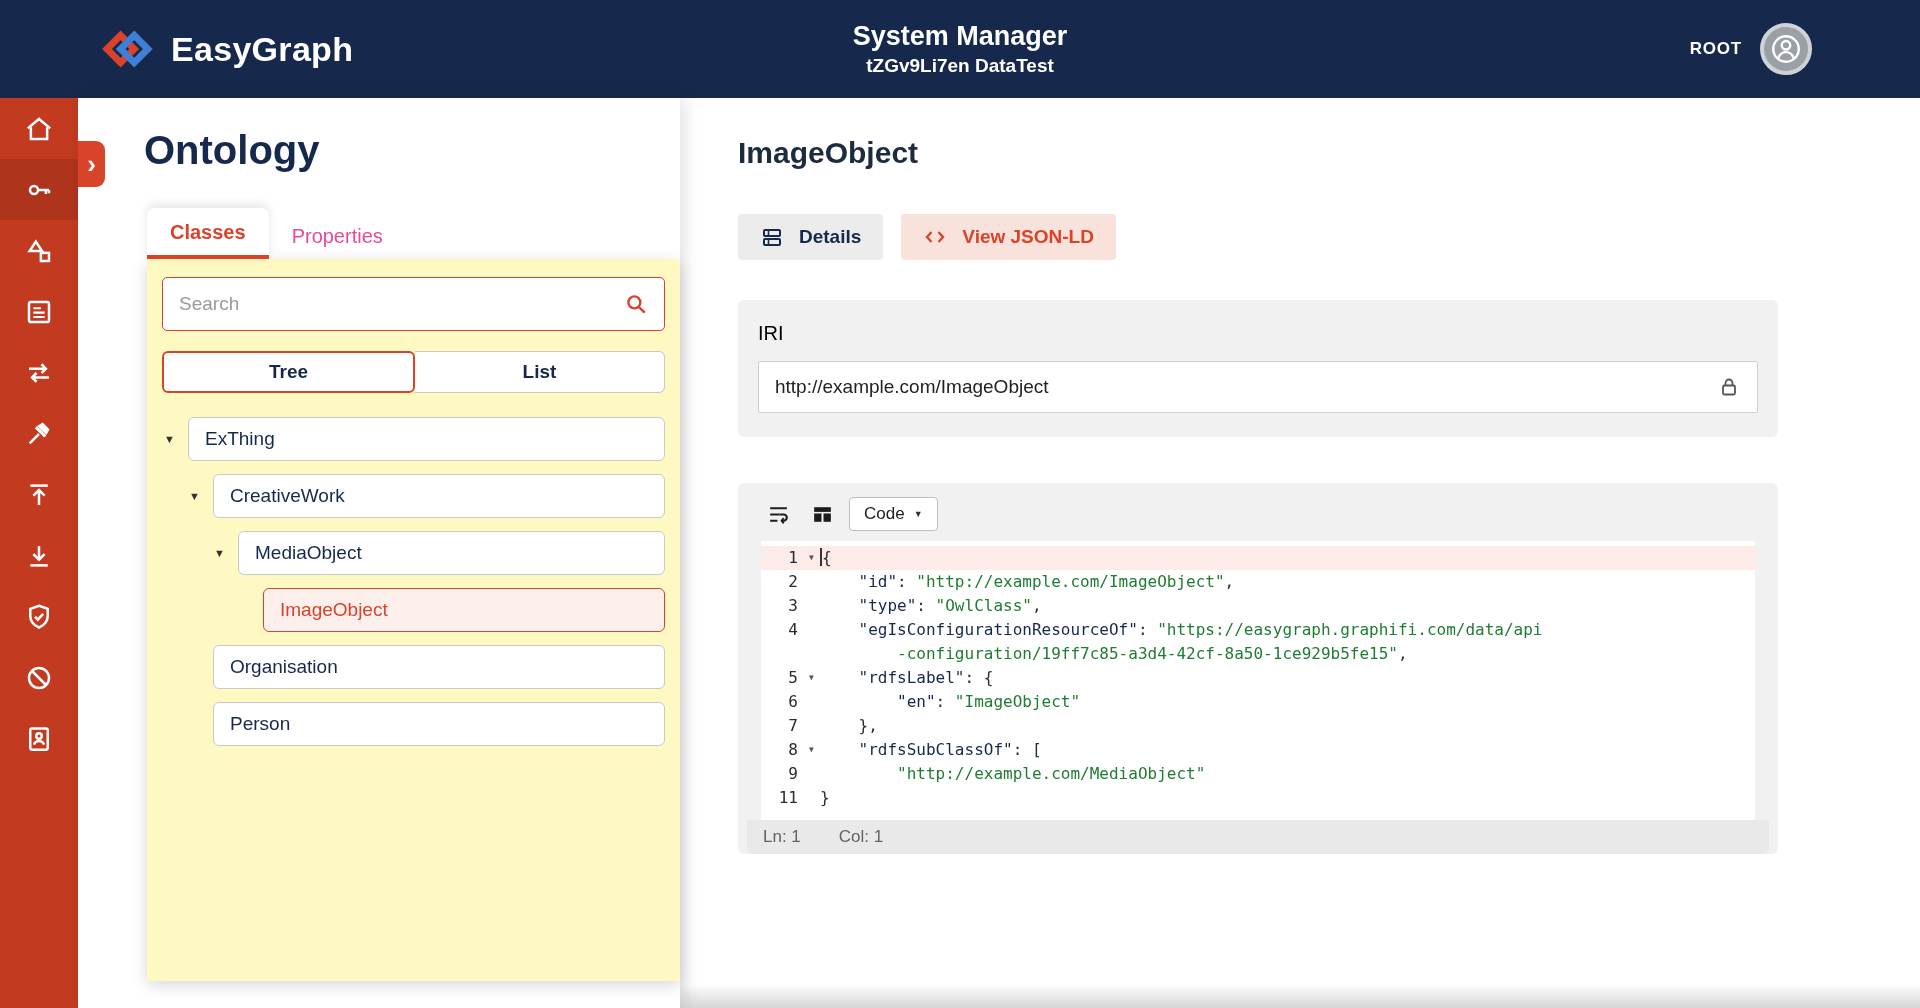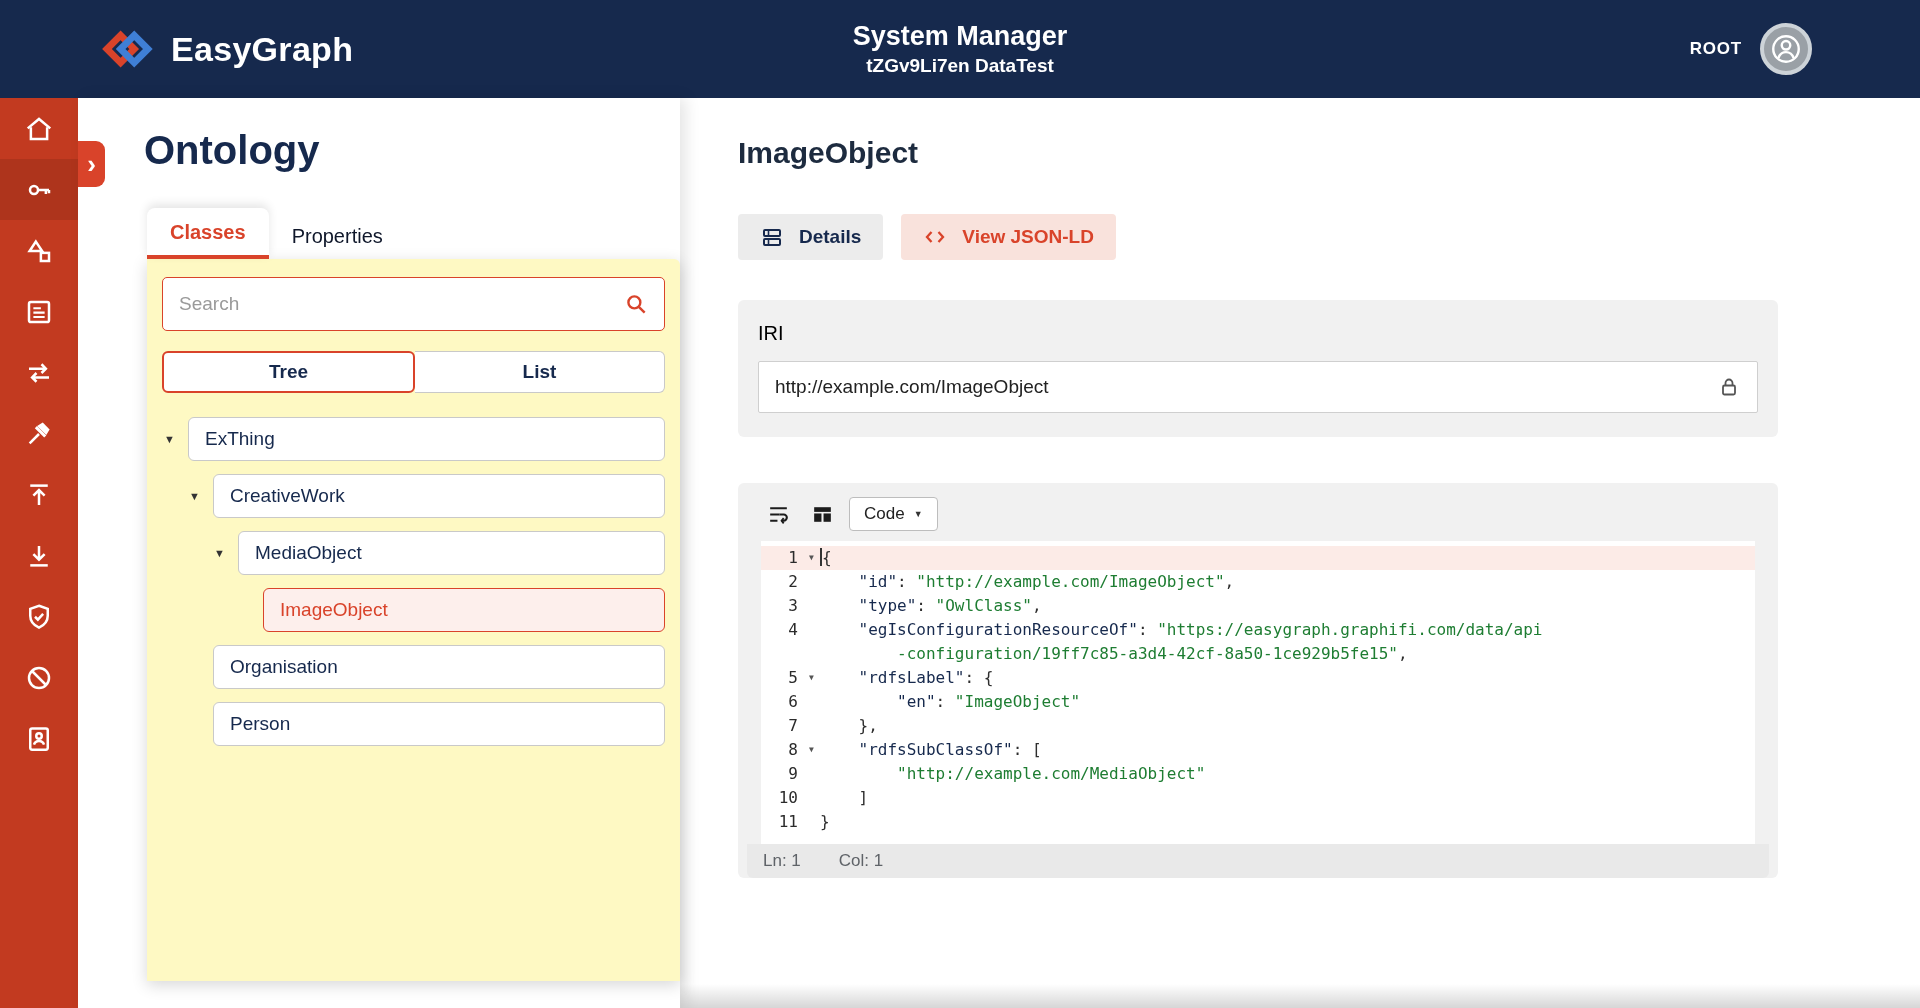--- a/index.html
+++ b/index.html
@@ -29,21 +29,21 @@
   .sb-item{width:78px;height:61px;display:flex;align-items:center;justify-content:center;color:#fff;cursor:pointer}
   .sb-item.active{background:rgba(0,0,0,.10)}
   .sb-item .icon{width:30px;height:30px;display:block}
   .sb-item svg{width:100%;height:100%}
 
   
   .left-panel{width:602px;flex:0 0 602px;background:#fff;position:relative;padding-top:28px;box-shadow:6px 0 14px rgba(0,0,0,.10);z-index:2}
   .expand-tab{position:absolute;left:0;top:43px;width:27px;height:46px;background:#d9432a;color:#fff;border-radius:0 9px 9px 0;display:flex;align-items:center;justify-content:center;font-size:26px;font-weight:bold;cursor:pointer;line-height:1}
   .page-title{font-size:40px;line-height:48px;font-weight:bold;color:#16294d;margin-left:66px}
   .tabs{display:flex;align-items:flex-end;margin:34px 0 0 69px}
-  .tab{font-size:20px;color:#0f172a;padding:13px 23px 11px;cursor:pointer}
+  .tab{font-size:20px;color:#ec4899;padding:13px 23px 11px;cursor:pointer}
   .tab.active{color:#d9432a;font-weight:bold;background:#fff;border-radius:8px 8px 0 0;box-shadow:0 -4px 10px rgba(0,0,0,.10);border-bottom:4px solid #d9432a}
   .tree-card{margin-left:69px;width:533px;height:calc(100% - 160px);background:#fef9c3;border-radius:0 6px 0 0;box-shadow:0 4px 16px rgba(0,0,0,.16);padding:18px 15px 0 15px}
   .search-box{position:relative}
   .search-input{width:100%;height:54px;border:1.5px solid #d9432a;border-radius:5px;padding:0 54px 0 16px;font-size:19px;color:#222;outline:none;font-family:"Liberation Sans",sans-serif}
   .search-input::placeholder{color:#9a9a9a}
   .search-ic{position:absolute;right:16px;top:14px;width:26px;height:26px;color:#d9432a;cursor:pointer}
   .search-ic svg{width:100%;height:100%}
   .toggle{display:flex;margin-top:20px;height:42px}
   .toggle-btn{flex:1;display:flex;align-items:center;justify-content:center;font-size:19px;font-weight:bold;color:#16294d;border:1px solid #c9c9c9;background:#fff;cursor:pointer}
   .toggle-btn:first-child{border-radius:6px;border:2px solid #d9432a;z-index:1}
@@ -341,25 +341,20 @@
                 <span class="ln">8</span>
                 <span class="fold">▼</span>
                 <span class="cl"><span class="tok-p">    </span><span class="tok-k">"rdfsSubClassOf"</span><span class="tok-p">: [</span></span>
               </div>
               <div class="code-row">
                 <span class="ln">9</span>
                 <span class="fold"></span>
                 <span class="cl"><span class="tok-p">        </span><span class="tok-s">"http://example.com/MediaObject"</span></span>
               </div>
               <div class="code-row">
-                <span class="ln">10</span>
-                <span class="fold"></span>
-                <span class="cl"><span class="tok-p">    ]</span></span>
-              </div>
-              <div class="code-row">
                 <span class="ln">11</span>
                 <span class="fold"></span>
                 <span class="cl"><span class="tok-p">}</span></span>
               </div>
             </div>
         </div>
         <div class="statusbar">
           <span>Ln: 1</span>
           <span>Col: 1</span>
         </div>

